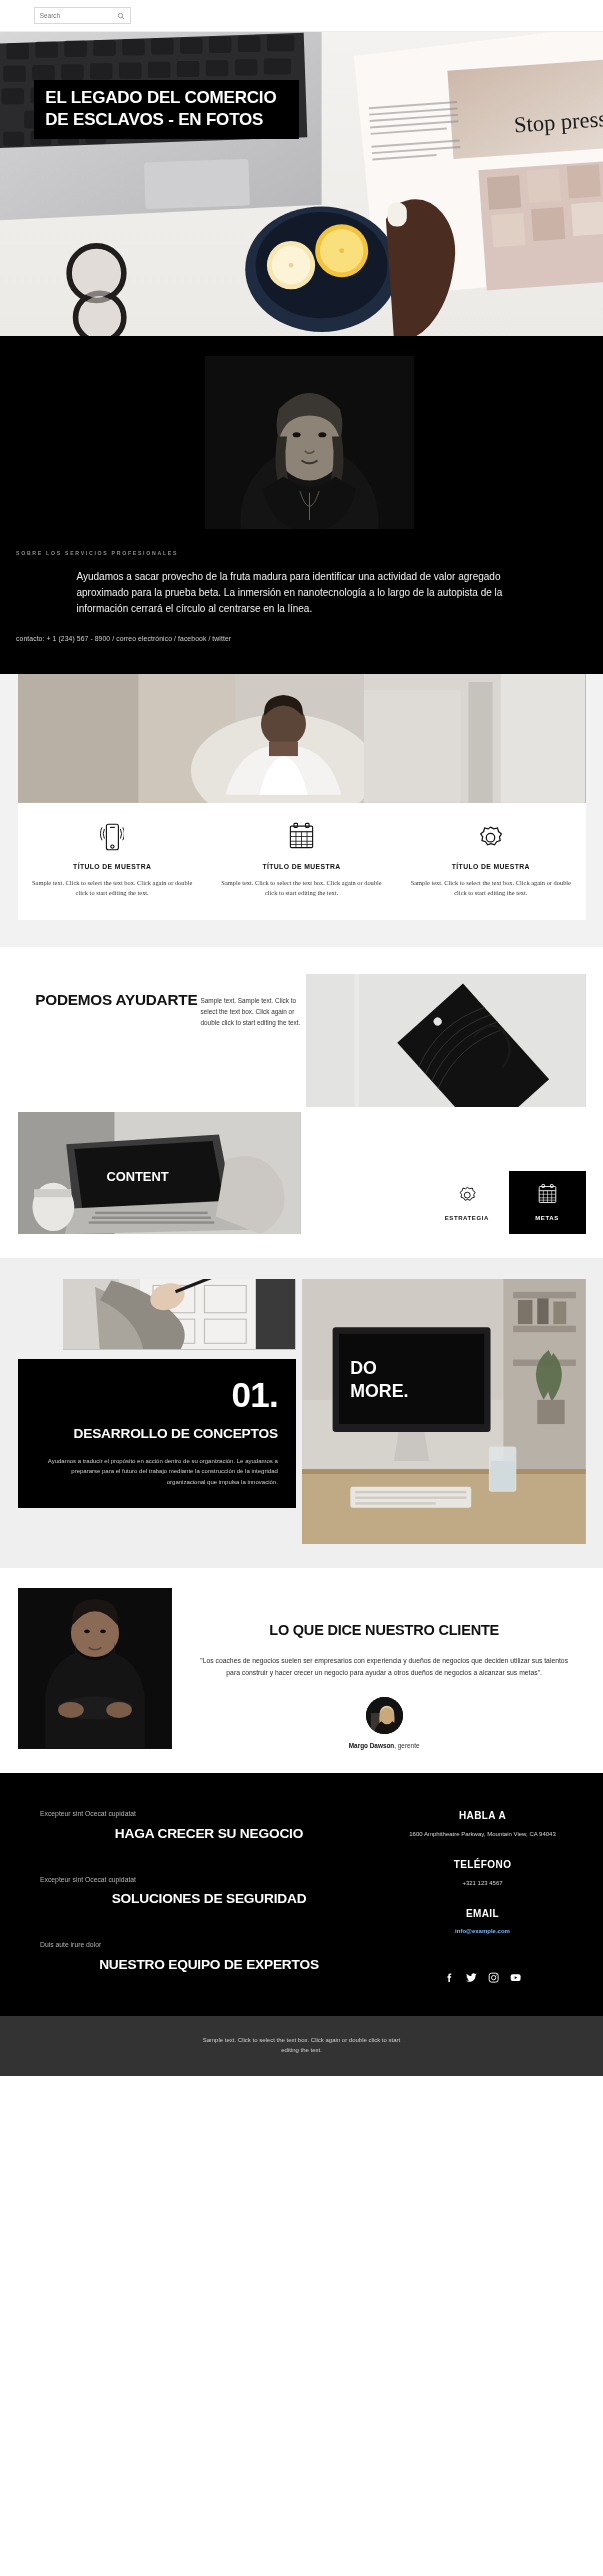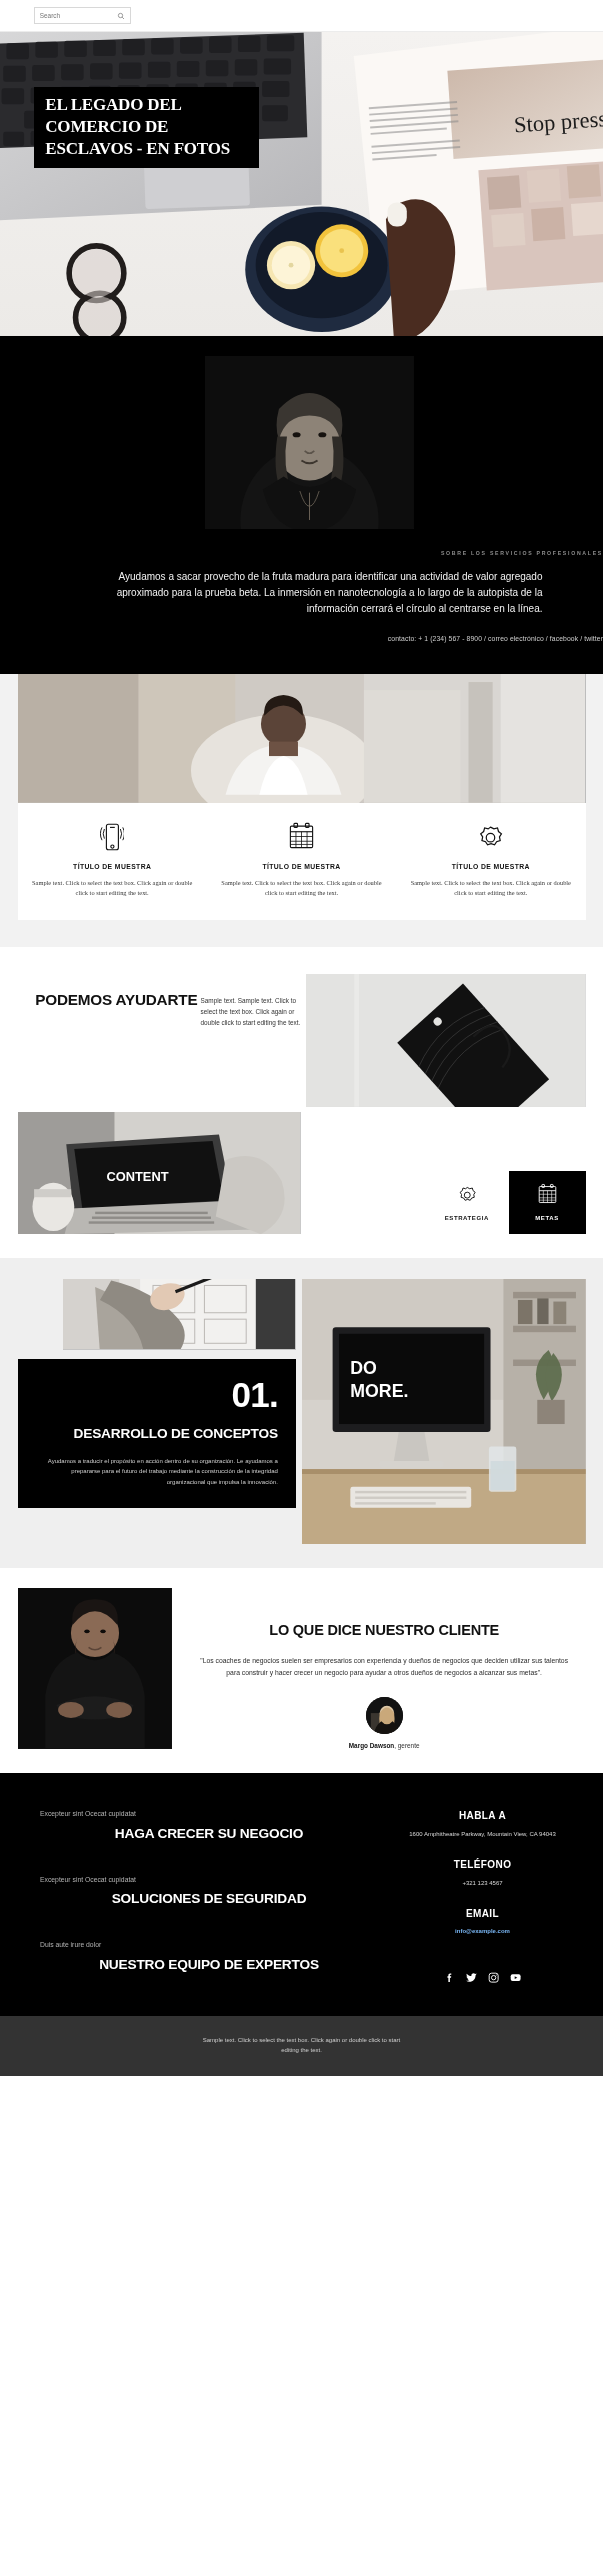--- a/index.html
+++ b/index.html
@@ -46,41 +46,40 @@
   .hero {
     position: relative;
     height: 304px;
     overflow: hidden;
     background: #cfc9c4;
   }
   .hero-photo { position: absolute; inset: 0; }
   .hero-title-box {
     position: absolute;
     left: 34px;
-    top: 55px;
+    top: 48px;
     background: #000;
     color: #fff;
     padding: 7.2px 11.3px 8.8px 11.3px;
-    width: 225px;
-    font-family: Liberation Serif, serif;
+    width: 265px;
   }
   .hero-title {
     font-size: 17px;
     line-height: 1.28;
     font-weight: 700;
     letter-spacing: -0.2px;
     text-transform: uppercase;
   }
 
   
   .dark-about {
     background: #000;
     color: #fff;
     padding: 20px 0 32px 16px;
-    text-align: right;
+    text-align: left;
   }
   .portrait-wrap {
     width: 209px; height: 173px; margin: 0 auto 21px auto;
     overflow: hidden; background: #151515; position: relative;
   }
   .eyebrow {
     font-size: 5.2px; letter-spacing: 1.7px; font-weight: 700;
     color: #8d8d8d; text-transform: uppercase; margin-bottom: 13px;
   }
   .about-copy {

